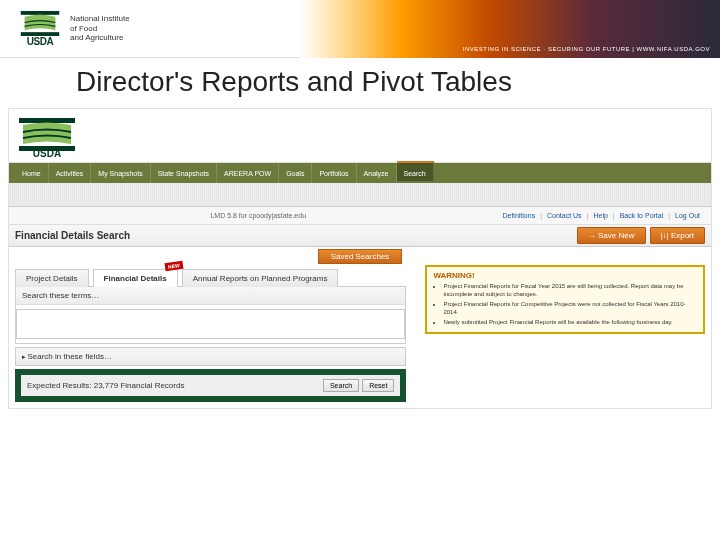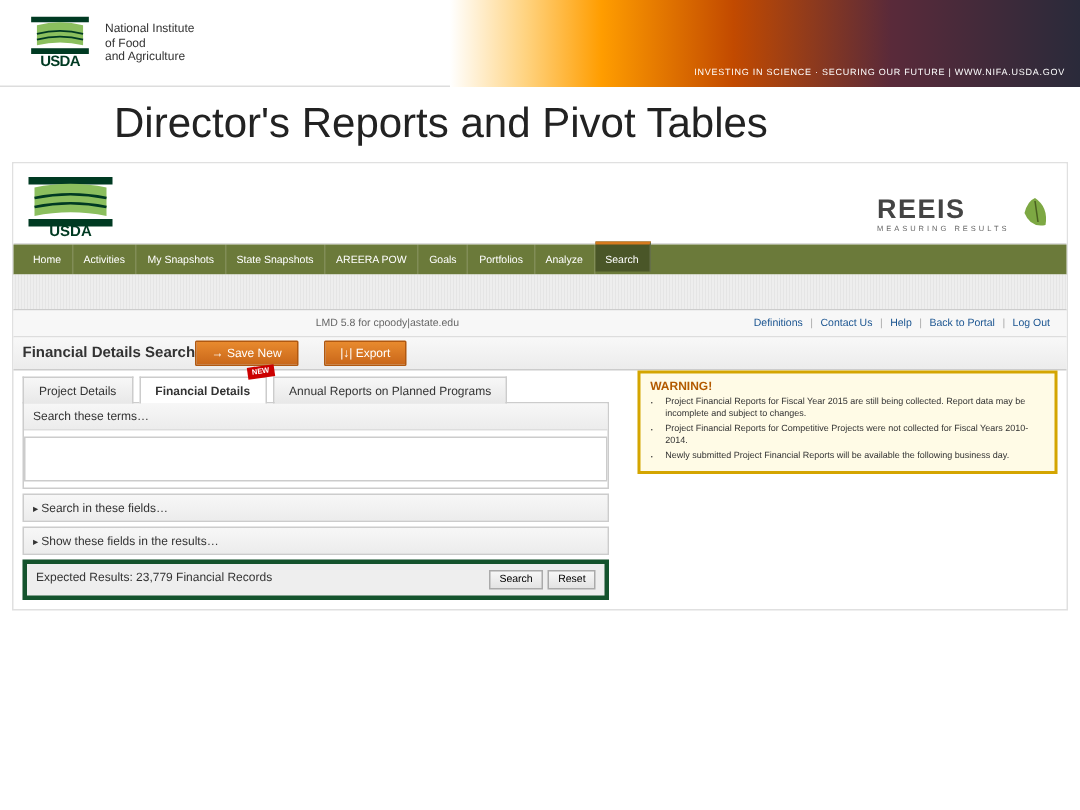--- a/index.html
+++ b/index.html
@@ -22,39 +22,39 @@
 .leaf-icon{width:26px;height:26px}
 .nav-bar{background:#6b7a3a;height:20px;display:flex;align-items:stretch;padding-left:6px}
 .nav-item{font-size:7px;color:#fff;padding:0 7px;display:flex;align-items:center;cursor:pointer;border-right:1px solid rgba(255,255,255,0.15)}
 .nav-item.active{background:#4a5628;border-top:2px solid #d67a1f;position:relative;top:-2px;padding-top:2px}
 .sep-band{height:24px;background:repeating-linear-gradient(90deg,#eee,#eee 1px,#e5e5e5 1px,#e5e5e5 2px);border-bottom:1px solid #ccc}
 .util-bar{height:18px;background:#f7f7f7;display:flex;align-items:center;justify-content:space-between;border-bottom:1px solid #ddd;font-size:7px;color:#444;padding:0 8px}
 .util-left{flex:1;text-align:center;color:#666}
 .util-right{display:flex;gap:2px}
 .util-link{color:#1a5490;cursor:pointer;padding:0 3px}
 .util-sep{color:#aaa}
-.section-bar{height:22px;background:linear-gradient(#f8f8f8,#ececec);display:flex;align-items:center;border-bottom:1px solid #ccc;padding:0 6px}
+.section-bar{height:22px;background:linear-gradient(#f8f8f8,#ececec);display:flex;align-items:center;justify-content:space-between;border-bottom:1px solid #ccc;padding:0 6px}
 .section-title{font-size:10px;font-weight:bold;color:#333}
-.action-btns{display:flex;gap:17px}
+.action-btns{display:flex;gap:4px}
 .action-btn{background:linear-gradient(#e88a2e,#c9671a);color:#fff;font-size:8px;padding:3px 10px;border:1px solid #b05810;cursor:pointer;border-radius:1px}
 .saved-row{height:18px;display:flex;justify-content:center;align-items:flex-start;padding-top:2px}
 .saved-btn{background:linear-gradient(#e88a2e,#c9671a);color:#fff;font-size:8px;padding:2px 12px;border:1px solid #b05810;cursor:pointer}
 .main-split{display:flex;gap:19px;padding:0 6px 6px 6px}
 .left-col{flex:1.4}
 .right-col{flex:1}
 .tabs-row{display:flex;gap:4px;position:relative;height:22px;align-items:flex-end}
 .tab{font-size:8px;padding:4px 10px;background:linear-gradient(#f7f7f7,#e8e8e8);border:1px solid #ccc;border-bottom:none;color:#333;cursor:pointer;position:relative}
 .tab.active{background:#fff;font-weight:bold;z-index:2}
 .new-badge{position:absolute;top:-8px;right:-6px;background:#c00;color:#fff;font-size:5px;padding:1px 3px;transform:rotate(-8deg);font-weight:bold}
 .panel{border:1px solid #ccc;background:#fff;margin-top:-1px}
 .panel-head{font-size:8px;font-weight:normal;color:#333;padding:4px 6px;background:linear-gradient(#f7f7f7,#ececec);border-bottom:1px solid #ddd}
 .search-input{width:100%;height:30px;border:1px solid #ccc;margin:4px 0;padding:2px 4px;font-size:9px}
 .expand-row{font-size:8px;color:#333;padding:4px 6px;background:linear-gradient(#f7f7f7,#ececec);border:1px solid #ccc;margin-top:3px;cursor:pointer}
 .expand-row::before{content:"▸ ";font-size:7px}
-.results-bar{font-size:8px;color:#333;padding:4px 6px;background:#eee;border:3px solid #14532d;margin-top:3px;display:flex;justify-content:space-between;}
+.results-bar{font-size:8px;color:#333;padding:4px 6px;background:#eee;border:6px solid #14532d;margin-top:3px;display:flex;justify-content:space-between;align-items:center}
 .mini-btns{display:flex;gap:3px}
 .mini-btn{font-size:7px;padding:2px 6px;background:linear-gradient(#f7f7f7,#e3e3e3);border:1px solid #aaa;cursor:pointer}
 .warn-box{border:2px solid #d4a500;background:#fffbe6;padding:4px 6px;font-size:6px;color:#333;line-height:1.3}
 .warn-title{color:#b35a00;font-weight:bold;font-size:8px;margin-bottom:2px}
 .warn-box ul{list-style:disc;padding-left:10px}
 .warn-box li{margin-bottom:2px}
 </style>
 </head>
 <body>
 
@@ -84,30 +84,20 @@
 <div class="app-frame">
   <div class="app-header">
     <svg class="app-usda-logo" viewBox="0 0 60 44">
       <rect x="2" y="4" width="56" height="5" fill="#003a22"></rect>
       <rect x="2" y="32" width="56" height="5" fill="#003a22"></rect>
       <path d="M6 11 Q30 6 54 11 L54 30 Q30 25 6 30 Z" fill="#8bbf5e"></path>
       <path d="M6 18 Q30 13 54 18" stroke="#003a22" stroke-width="1.8" fill="none"></path>
       <path d="M6 24 Q30 19 54 24" stroke="#003a22" stroke-width="1.8" fill="none"></path>
       <text x="30" y="43" font-size="10" font-weight="bold" text-anchor="middle" fill="#003a22">USDA</text>
     </svg>
-    <div class="reeis-logo">
-      <div>
-        <div class="reeis-text">REEIS</div>
-        <div class="reeis-sub">MEASURING RESULTS</div>
-      </div>
-      <svg class="leaf-icon" viewBox="0 0 26 26">
-        <path d="M13 2 Q22 8 20 20 Q10 22 6 12 Q8 4 13 2" fill="#7da843"></path>
-        <path d="M13 4 L15 18" stroke="#4a6020" stroke-width="1" fill="none"></path>
-      </svg>
-    </div>
   </div>
 
   <div class="nav-bar">
     <div class="nav-item">Home</div>
     <div class="nav-item">Activities</div>
     <div class="nav-item">My Snapshots</div>
     <div class="nav-item">State Snapshots</div>
     <div class="nav-item">AREERA POW</div>
     <div class="nav-item">Goals</div>
     <div class="nav-item">Portfolios</div>
@@ -133,37 +123,39 @@
   </div>
 
   <div class="section-bar">
     <div class="section-title">Financial Details Search</div>
     <div class="action-btns">
       <button class="action-btn">→ Save New</button>
       <button class="action-btn">|↓| Export</button>
     </div>
   </div>
 
+  <div class="saved-row">
+    <button class="saved-btn">Saved Searches</button>
+  </div>
 
   <div class="main-split">
     <div class="left-col">
       <div class="tabs-row">
         <div class="tab">Project Details</div>
         <div class="tab active">
           <span>Financial Details</span>
           <span class="new-badge">NEW</span>
         </div>
         <div class="tab">Annual Reports on Planned Programs</div>
       </div>
       <div class="panel">
         <div class="panel-head">Search these terms…</div>
         <input class="search-input" type="text" style="">
       </div>
       <div class="expand-row">Search in these fields…</div>
-      <div class="expand-row">Show these fields in the results…</div>
       <div class="results-bar">
         <span>Expected Results: 23,779 Financial Records</span>
         <div class="mini-btns">
           <button class="mini-btn">Search</button>
           <button class="mini-btn">Reset</button>
         </div>
       </div>
     </div>
 
     <div class="right-col">

